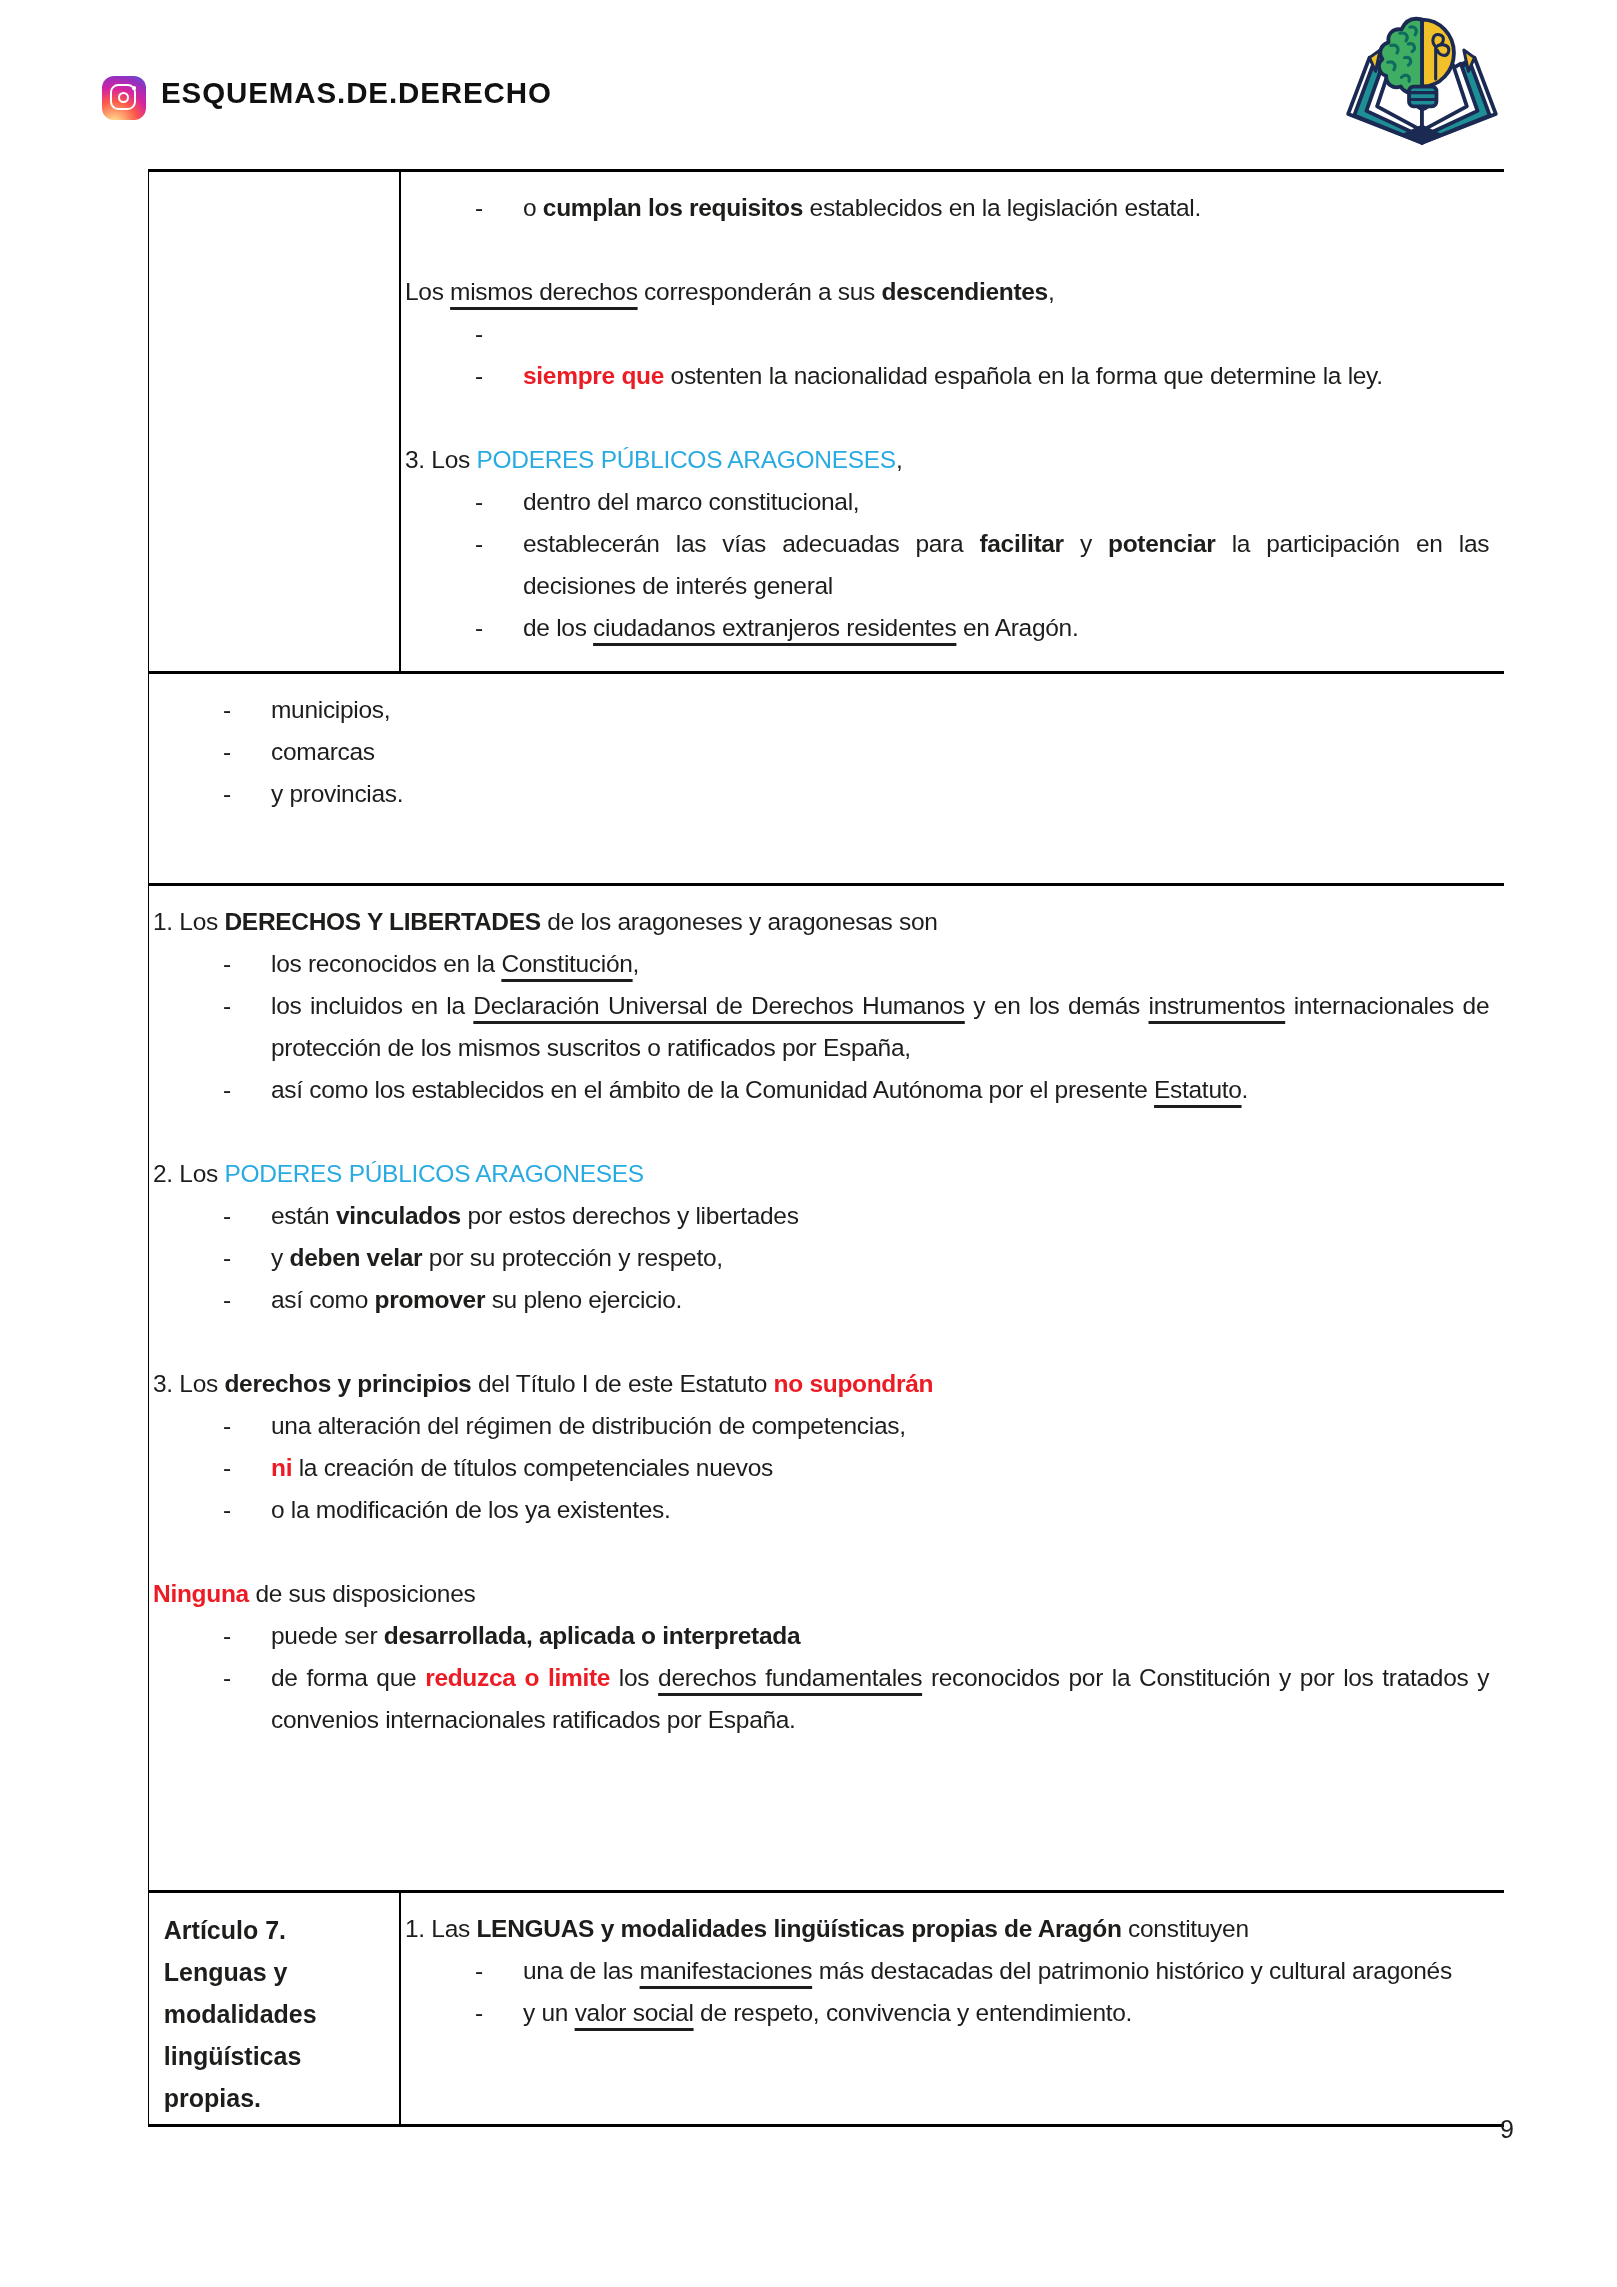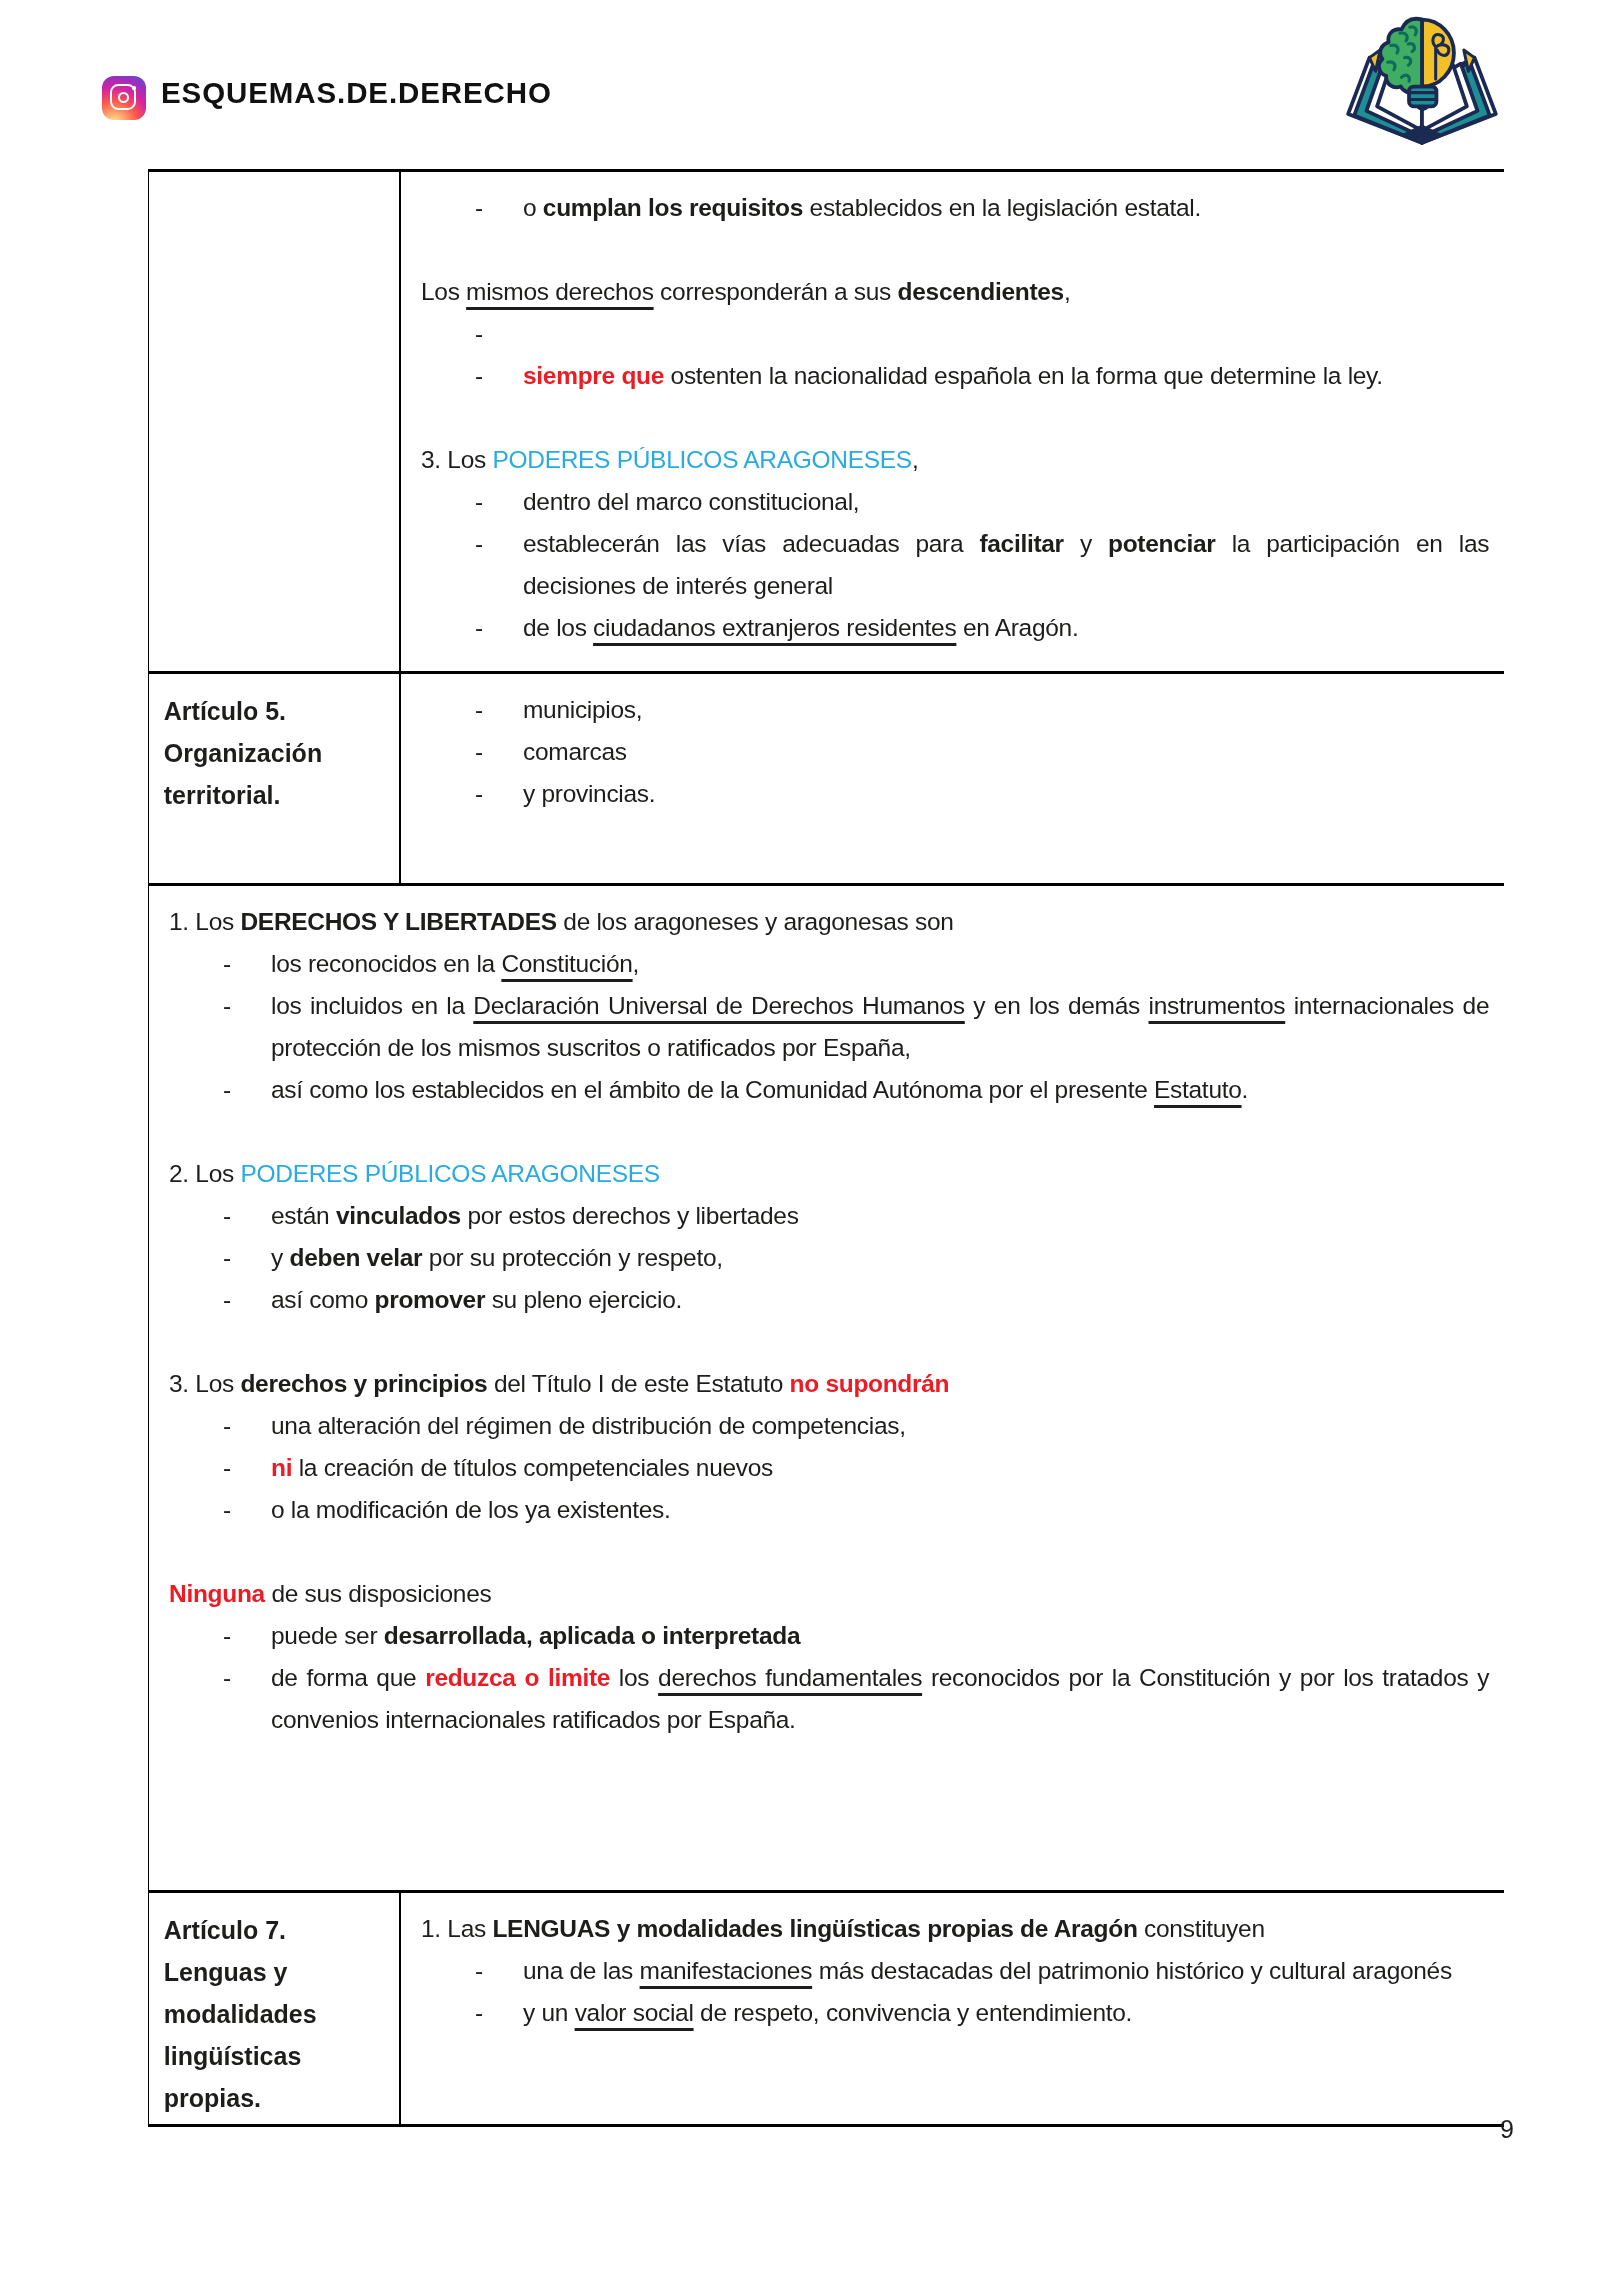--- a/index.html
+++ b/index.html
@@ -37,21 +37,21 @@
   .row:nth-child(2){min-height:209px;}
   .row:nth-child(3){min-height:1004px;}
   .row:nth-child(4){min-height:211px;}
   .article-cell{
     width:252px;flex:none;border-right:2.8px solid #000;
     padding:15.7px 7.4px 5.5px 14.8px;box-sizing:border-box;
   }
   .article-line{font-weight:bold;font-size:25px;line-height:42px;}
   .content-cell{flex:1;padding:14.8px 14.8px 14.8px 0;box-sizing:border-box;min-width:0;}
   .block{font-size:24.5px;line-height:42px;letter-spacing:-0.3px;}
-  .block.p{padding-left:20px;}
+  .block.p{padding-left:4px;}
   .block.li{display:flex;padding-left:74px;}
   .block.gap{margin-top:42px;}
   .dash{width:48px;flex:none;}
   .li-text{flex:1;min-width:0;}
   .justify{text-align:justify;}
   .b{font-weight:bold;}
   .r{font-weight:bold;color:var(--red);}
   .bl{font-weight:normal;color:var(--blue);}
   .u{text-decoration:underline;text-decoration-thickness:2.8px;text-underline-offset:6.5px;}
   
@@ -124,25 +124,20 @@
           <span class="dash">-</span>
           <span class="li-text"><span>establecerán las vías adecuadas para </span><span class="b">facilitar</span><span> y </span><span class="b">potenciar</span><span> la participación en las decisiones de interés general</span></span>
         </div>
         <div class="block li">
           <span class="dash">-</span>
           <span class="li-text"><span>de los </span><span class="u">ciudadanos extranjeros residentes</span><span> en Aragón.</span></span>
         </div>
       </div>
     </div>
     <div class="row">
-      <div class="article-cell">
-        <div class="article-line">Artículo 5.</div>
-        <div class="article-line">Organización</div>
-        <div class="article-line">territorial.</div>
-      </div>
       <div class="content-cell">
         <div class="block li">
           <span class="dash">-</span>
           <span class="li-text"><span>municipios,</span></span>
         </div>
         <div class="block li">
           <span class="dash">-</span>
           <span class="li-text"><span>comarcas</span></span>
         </div>
         <div class="block li">

